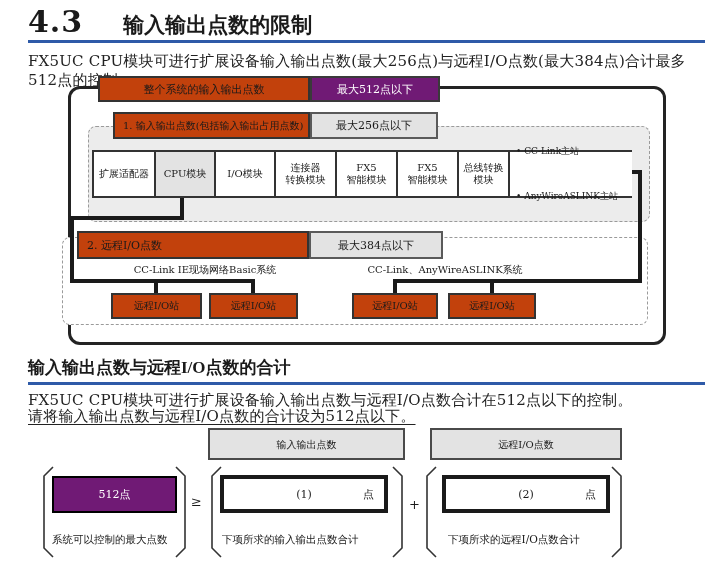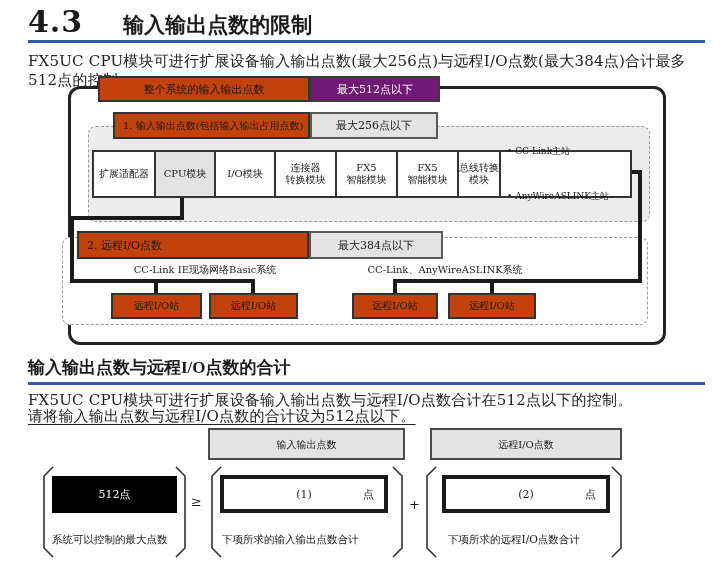--- a/index.html
+++ b/index.html
@@ -36,21 +36,21 @@
   .netlabel { position:absolute; font-size:10px; text-align:center; z-index:3; }
 
   
   .hdr2 { position:absolute; top:428px; height:32px; background:#e3e3e3; border:2px solid #4a4a4a;
           display:flex; align-items:center; justify-content:center; font-size:10px;
           line-height:1.3; text-align:center; white-space:pre-line; }
   .bracket-svg { position:absolute; top:466px; height:92px; z-index:1; }
   .valbox { position:absolute; top:475px; height:38px; border:4px solid #1a1a1a; background:#fff;
             display:flex; align-items:center; justify-content:center; font-size:11px; z-index:2; }
   .valbox .unit { position:absolute; right:10px; top:50%; transform:translateY(-50%); }
-  .valbox.dark512 { top:476px; height:37px; border:2px solid #000; background:#000000; color:#fff; }
+  .valbox.dark512 { top:476px; height:37px; border:2px solid #000; background:#701a75; color:#fff; }
   .cap2 { position:absolute; top:533px; font-size:10.5px; z-index:2; }
   .op { position:absolute; font-size:13px; z-index:2; }
   .underlined { text-decoration:underline; text-underline-offset:3px; }
 </style>
 </head>
 <body>
 
 <div id="page">
 
   <div class="h1-row">
@@ -86,21 +86,21 @@
   <div class="modrow">
     <div class="modcell" style="width:60px;">扩展适配器</div>
     <div class="modcell gray" style="width:60px;">CPU模块</div>
     <div class="modcell" style="width:60px;">I/O模块</div>
     <div class="modcell" style="width:61px;">连接器
 转换模块</div>
     <div class="modcell" style="width:61px;">FX5
 智能模块</div>
     <div class="modcell" style="width:61px;">FX5
 智能模块</div>
-    <div class="modcell" style="width:42px;">总线转换
+    <div class="modcell" style="width:51px;">总线转换
 模块</div>
     <div class="modcell bullets" style="width:124px;gap:32px;">
       <span>• CC-Link主站</span>
       <span>• AnyWireASLINK主站</span>
     </div>
   </div>
 
   <div class="box left" style="left:77px; top:231px; width:232px; height:28px;">2. 远程I/O点数</div>
   <div class="box gray" style="left:309px; top:231px; width:134px; height:28px;">最大384点以下</div>
 

